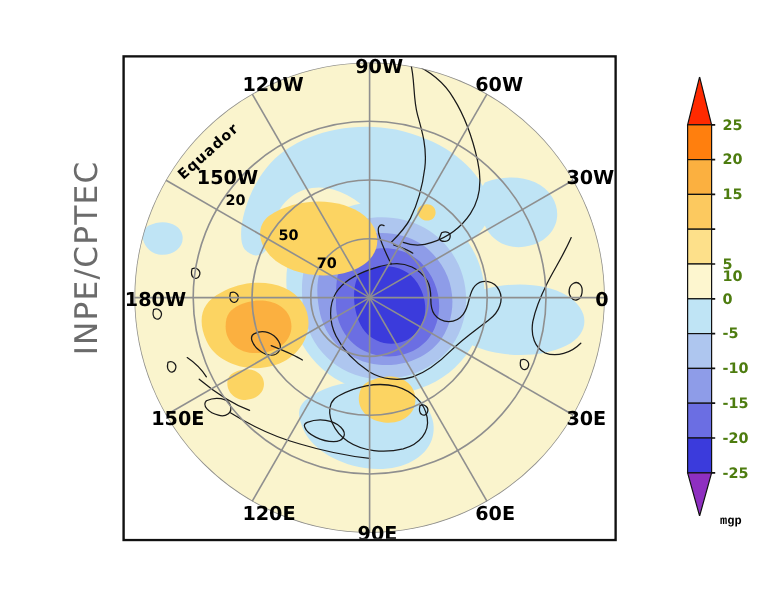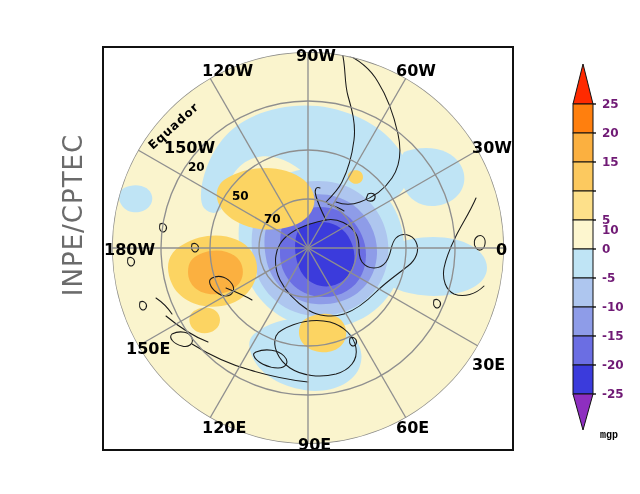--- a/index.html
+++ b/index.html
@@ -30,21 +30,21 @@
   
   .mlab{position:absolute;font-size:16px;font-weight:bold;color:#000;
         white-space:nowrap;line-height:1;}
   .latlab{position:absolute;font-size:12px;font-weight:bold;color:#000;
         white-space:nowrap;line-height:1;}
 
   
   #cbar{position:absolute;left:572px;top:64px;width:24px;height:366px;}
   #cbarsvg{position:absolute;left:0;top:0;}
   .cbtick{position:absolute;left:30px;font-size:12px;font-weight:bold;
-          color:#701a75;white-space:nowrap;line-height:1;}
+          color:#4d7c0f;white-space:nowrap;line-height:1;}
   #cbunit{position:absolute;left:600px;top:430px;font-size:10px;
           font-weight:bold;color:#000;font-family:Liberation Mono, monospace;}
 </style>
 </head>
 <body>
 
 <div id="root">
 
 
   <div id="inst">INPE/CPTEC</div>
@@ -187,21 +187,21 @@
     </svg>
 
     <div class="mlab" style="left:192px;top:0px;">90W</div>
     <div class="mlab" style="left:98px;top:15px;">120W</div>
     <div class="mlab" style="left:22px;top:92px;margin-left:38px;">150W</div>
     <div class="mlab" style="left:0px;top:194px;">180W</div>
     <div class="mlab" style="left:22px;top:293px;">150E</div>
     <div class="mlab" style="left:98px;top:372px;">120E</div>
     <div class="mlab" style="left:194px;top:389px;">90E</div>
     <div class="mlab" style="left:292px;top:372px;">60E</div>
-    <div class="mlab" style="left:368px;top:309px;">30E</div>
+    <div class="mlab" style="left:368px;top:293px;">30E</div>
     <div class="mlab" style="left:392px;top:194px;">0</div>
     <div class="mlab" style="left:368px;top:92px;">30W</div>
     <div class="mlab" style="left:292px;top:15px;">60W</div>
 
     <div class="mlab" style="left:38px;top:72px;transform:rotate(-42deg);font-size:12px;letter-spacing:1px;">Equador</div>
 
     <div class="latlab" style="left:84px;top:113px;">20</div>
     <div class="latlab" style="left:128px;top:142px;">50</div>
     <div class="latlab" style="left:160px;top:165px;">70</div>
   </div>

